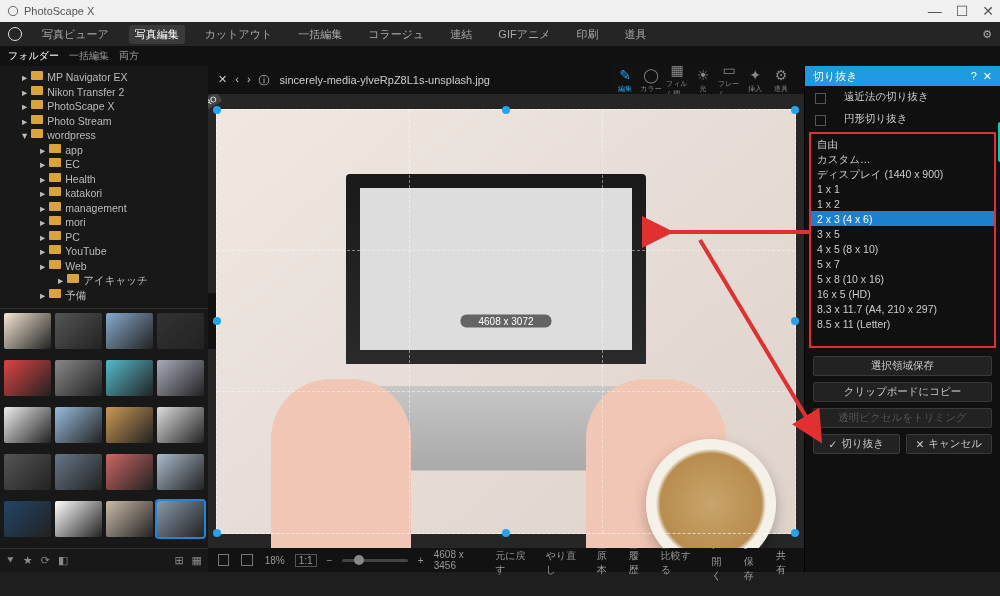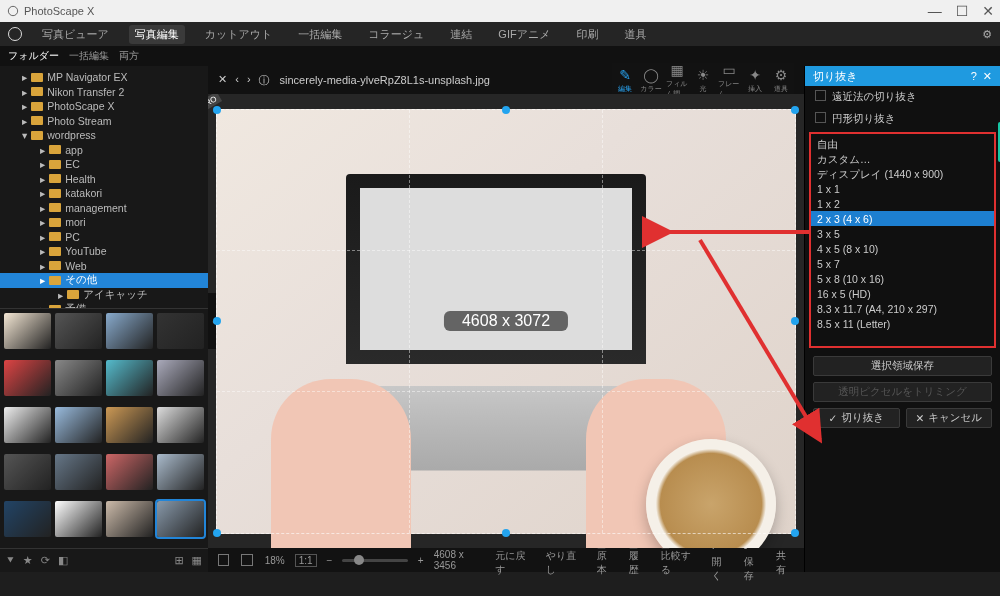--- a/index.html
+++ b/index.html
@@ -8,21 +8,21 @@
 .titlebar .win{margin-left:auto;display:flex;gap:14px;font-size:14px;}
 .topbar{height:24px;background:#252525;display:flex;align-items:center;padding:0 8px;gap:14px;color:#aaa}
 .topbar .logo{width:14px;height:14px;border:1.5px solid #ddd;border-radius:50%}
 .topbar .tab{padding:2px 6px}
 .topbar .tab.active{background:#3a3a3a;border-radius:3px;color:#fff}
 .topbar .gear{margin-left:auto}
 .subbar{height:20px;background:#111;display:flex;align-items:center;padding:0 8px;gap:10px;font-size:10px;color:#999}
 .main{display:flex;height:calc(100% - 90px);}
 .left{width:208px;background:#181818;display:flex;flex-direction:column}
 .tree{flex:1;overflow:hidden;padding:4px 0;font-size:10.5px;color:#bbb}
-.tree .row{display:flex;align-items:center;gap:4px;padding:1px 4px;height:14.5px;white-space:nowrap}
+.tree .row{display:flex;align-items:flex-start;gap:4px;padding:1px 4px;height:14.5px;white-space:nowrap}
 .tree .row.sel{background:#2285d8;color:#fff}
 .tree .indent1{padding-left:22px}.tree .indent2{padding-left:40px}.tree .indent3{padding-left:58px}
 .folder{width:12px;height:9px;background:#d9a43b;display:inline-block;border-radius:1px}
 .thumbs{height:240px;border-top:1px solid #333;padding:4px;display:grid;grid-template-columns:repeat(4,1fr);gap:4px;overflow:hidden}
 .thumb{background:#333;border-radius:2px;height:36px;position:relative;overflow:hidden}
 .thumb.sel{outline:2px solid #2285d8}
 .leftctrl{height:24px;border-top:1px solid #333;display:flex;align-items:center;gap:8px;padding:0 6px;color:#888}
 .center{flex:1;background:#262626;position:relative;display:flex;flex-direction:column}
 .editbar{height:28px;background:#111;display:flex;align-items:center;padding:0 10px;gap:10px;font-size:11px;color:#ccc}
 .editbar .nav{display:flex;gap:8px;}
@@ -37,34 +37,34 @@
 .arm.r{left:370px;transform:scaleX(-1)}
 .cropbox{position:absolute;inset:0;border:1px dashed rgba(255,255,255,.6);}
 .cropbox::before,.cropbox::after{content:'';position:absolute;top:33.3%;left:0;right:0;border-top:1px dashed rgba(255,255,255,.45)}
 .cropbox::after{top:66.6%}
 .cropbox .v{position:absolute;left:33.3%;top:0;bottom:0;border-left:1px dashed rgba(255,255,255,.45)}
 .cropbox .v2{left:66.6%}
 .hndl{position:absolute;width:8px;height:8px;background:#23a4ef;border-radius:50%;margin:-4px}
 .hndl.tl{top:0;left:0}.hndl.tc{top:0;left:50%}.hndl.tr{top:0;right:0;margin:-4px -4px 0 0}
 .hndl.ml{top:50%;left:0}.hndl.mr{top:50%;right:0;margin:-4px -4px 0 0}
 .hndl.bl{bottom:0;left:0;margin:0 0 -4px -4px}.hndl.bc{bottom:0;left:50%;margin:0 0 -4px -4px}.hndl.br{bottom:0;right:0;margin:0 -4px -4px 0}
-.sizebadge{position:absolute;top:50%;left:50%;transform:translate(-50%,-50%);background:rgba(0,0,0,.55);color:#fff;padding:1px 18px;font-size:16px;border-radius:6px}
+.sizebadge{position:absolute;top:50%;left:50%;transform:translate(-50%,-50%);background:rgba(0,0,0,.55);color:#fff;padding:1px 18px;font-size:10px;border-radius:6px}
 .centerhandle{position:absolute;left:0;top:50%;width:12px;height:56px;background:#111;color:#888;display:flex;align-items:center;justify-content:center;transform:translateY(-50%);font-size:10px}
 .bottombar{height:24px;background:#121212;display:flex;align-items:center;padding:0 10px;gap:10px;color:#999;font-size:10px}
 .bottombar .zoomtrack{width:70px;height:3px;background:#444;border-radius:2px;position:relative}
 .bottombar .zoomtrack::after{content:'';position:absolute;left:12px;top:-4px;width:10px;height:10px;border-radius:50%;background:#888}
 .bottombar .btngrid{width:12px;height:12px;border:1px solid #777;display:inline-block;margin-right:2px}
 .right{width:196px;background:#101010;display:flex;flex-direction:column;border-left:1px solid #000}
 .toolicons{height:34px;background:#121212;display:flex;align-items:center;justify-content:space-around;padding:0 2px}
 .toolicons .ti{width:22px;display:flex;flex-direction:column;align-items:center;gap:1px;color:#888;font-size:7px}
 .toolicons .ti.active{color:#29a4f2}
 .toolicons .ti .ic{width:16px;height:16px;display:flex;align-items:center;justify-content:center;font-size:14px}
 .panelhdr{height:20px;background:#1f9ae0;color:#fff;display:flex;align-items:center;padding:0 8px;font-size:11px}
 .panelhdr .close{margin-left:auto;display:flex;gap:6px}
-.chk{display:flex;align-items:flex-start;gap:6px;padding:4px 10px;font-size:10.5px;color:#ccc}
+.chk{display:flex;align-items:flex-end;gap:18px;padding:4px 10px;font-size:10.5px;color:#ccc}
 .chkb{width:11px;height:11px;border:1px solid #555;display:inline-block}
 .ratios{border:2px solid #e03030;margin:2px 4px;padding:2px 0;height:216px;overflow:hidden}
 .ratios .r{padding:2px 6px;font-size:10.5px;color:#ccc;height:15px}
 .ratios .r.sel{background:#1d7fd0;color:#fff}
 .actions{padding:6px 8px;display:flex;flex-direction:column;gap:6px}
 .btn{background:#222;border:1px solid #3a3a3a;color:#ccc;font-size:10.5px;height:20px;display:flex;align-items:center;justify-content:center;border-radius:2px}
 .btn.dim{color:#555}
 .btnrow{display:flex;gap:6px}
 .btnrow .btn{flex:1;display:flex;align-items:center;gap:4px}
 .verttab{position:absolute;top:122px;right:-4px;width:6px;height:40px;background:#16c7a4;border-radius:2px}
@@ -117,21 +117,20 @@
         <div class="row indent1">▾ <span class="folder"></span> wordpress</div>
         <div class="row indent2">▸ <span class="folder"></span> app</div>
         <div class="row indent2">▸ <span class="folder"></span> EC</div>
         <div class="row indent2">▸ <span class="folder"></span> Health</div>
         <div class="row indent2">▸ <span class="folder"></span> katakori</div>
         <div class="row indent2">▸ <span class="folder"></span> management</div>
         <div class="row indent2">▸ <span class="folder"></span> mori</div>
         <div class="row indent2">▸ <span class="folder"></span> PC</div>
         <div class="row indent2">▸ <span class="folder"></span> YouTube</div>
         <div class="row indent2">▸ <span class="folder"></span> Web</div>
-        <div class="row indent2 sel">▸ <span class="folder"></span> その他</div>
         <div class="row indent3">▸ <span class="folder"></span> アイキャッチ</div>
         <div class="row indent2">▸ <span class="folder"></span> 予備</div>
       </div>
     <div class="thumbs" id="thumbs">
         <div class="thumb" style="background: linear-gradient(135deg, rgb(244, 231, 212), rgb(34, 34, 34));"></div>
         <div class="thumb" style="background: linear-gradient(135deg, rgb(85, 85, 85), rgb(34, 34, 34));"></div>
         <div class="thumb" style="background: linear-gradient(135deg, rgb(136, 170, 204), rgb(34, 34, 34));"></div>
         <div class="thumb" style="background: linear-gradient(135deg, rgb(51, 51, 51), rgb(34, 34, 34));"></div>
         <div class="thumb" style="background: linear-gradient(135deg, rgb(221, 68, 68), rgb(34, 34, 34));"></div>
         <div class="thumb" style="background: linear-gradient(135deg, rgb(136, 136, 136), rgb(34, 34, 34));"></div>
@@ -296,20 +295,21 @@
         <div class="r">3 x 5</div>
         <div class="r">4 x 5 (8 x 10)</div>
         <div class="r">5 x 7</div>
         <div class="r">5 x 8 (10 x 16)</div>
         <div class="r">16 x 5 (HD)</div>
         <div class="r">8.3 x 11.7 (A4, 210 x 297)</div>
         <div class="r">8.5 x 11 (Letter)</div>
       </div>
     <div class="actions">
       <div class="btn">選択領域保存</div>
+      <div class="btn">クリップボードにコピー</div>
       <div class="btn dim">透明ピクセルをトリミング</div>
       <div class="btnrow">
         <div class="btn">
             <span>✓</span>
             <span>切り抜き</span>
           </div>
         <div class="btn">
             <span>✕</span>
             <span>キャンセル</span>
           </div>

